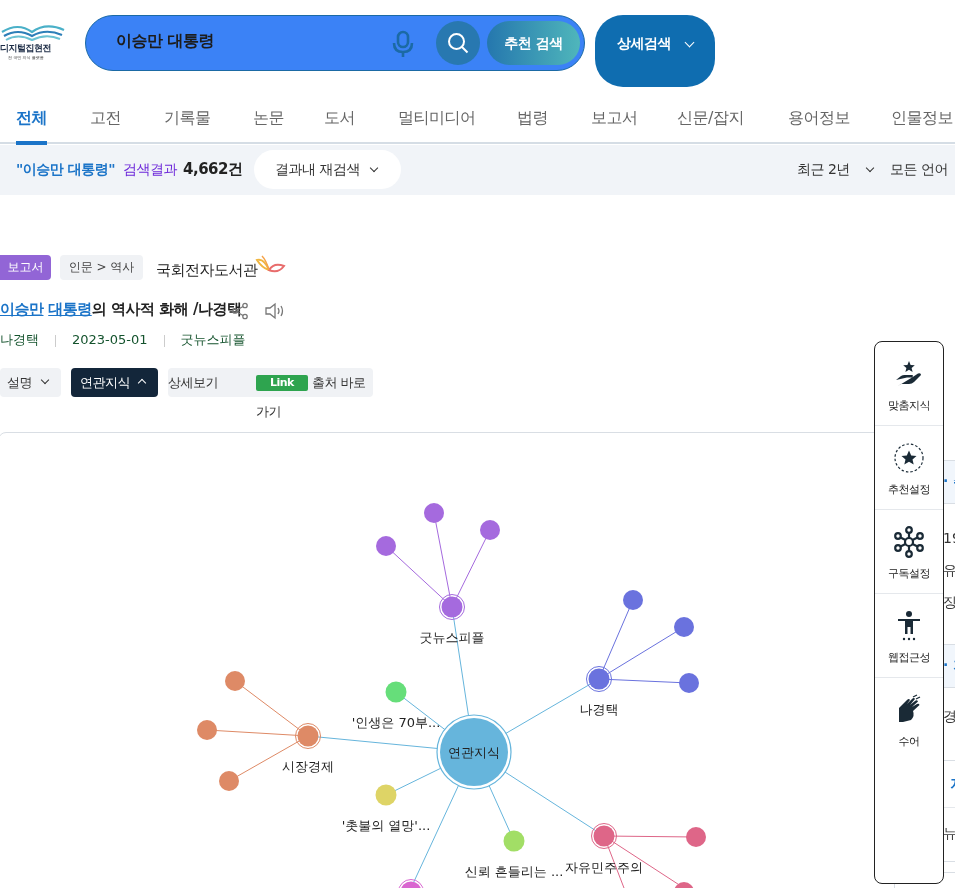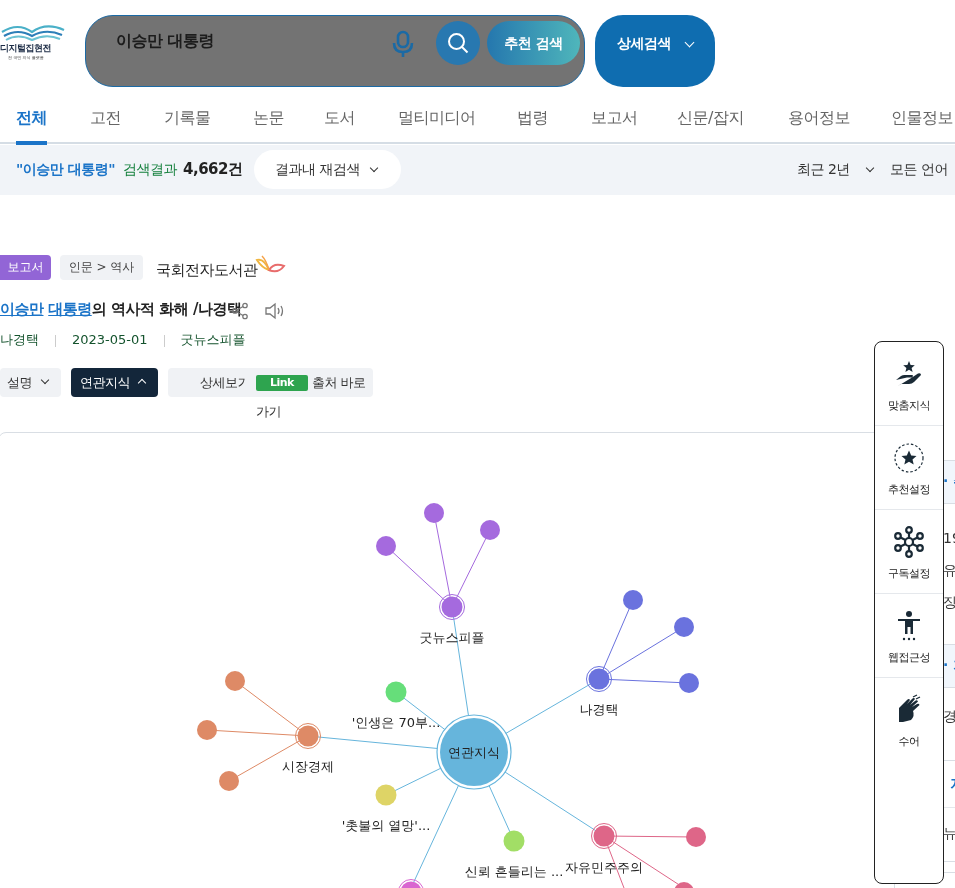--- a/index.html
+++ b/index.html
@@ -3,39 +3,39 @@
 <meta charset="utf-8">
 <style>
   * { box-sizing: border-box; margin: 0; padding: 0; }
   html, body { width: 955px; height: 888px; overflow: hidden; background: #ffffff; font-family: "DejaVu Sans", "Liberation Sans", sans-serif; color: #222; }
   .page { position: relative; width: 955px; height: 888px; overflow: hidden; }
 
   
   .logo { position: absolute; left: 0; top: 20px; width: 66px; height: 46px; }
   .logo .title { position: absolute; left: 0; top: 22px; font-size: 9px; font-weight: bold; color: #1a2a44; letter-spacing: -0.5px; white-space: nowrap; }
   .logo .sub { position: absolute; left: 8px; top: 35px; font-size: 4px; color: #333; white-space: nowrap; }
-  .search-box { position: absolute; left: 85px; top: 15px; width: 500px; height: 72px; border: 1.5px solid #1b6aa5; border-radius: 28px; background: #737373; }
+  .search-box { position: absolute; left: 85px; top: 15px; width: 500px; height: 56px; border: 1.5px solid #1b6aa5; border-radius: 28px; background: #3b82f6; }
   .search-box .query { position: absolute; left: 30px; top: 15px; font-size: 16px; font-weight: bold; color: #1c1c1c; letter-spacing: -0.5px; }
   .mic { position: absolute; left: 305px; top: 14px; width: 24px; height: 28px; }
   .search-btn { position: absolute; left: 350px; top: 5px; width: 44px; height: 44px; border-radius: 50%; background: #2878b0; }
   .search-btn svg { position: absolute; left: 11px; top: 11px; }
   .rec-btn { position: absolute; left: 401px; top: 5px; width: 93px; height: 44px; border-radius: 22px; background: linear-gradient(90deg, #2577ae, #4fb6bb); color: #fff; font-size: 14px; font-weight: bold; text-align: center; line-height: 44px; letter-spacing: -0.5px; }
   .adv-btn { position: absolute; left: 595px; top: 15px; width: 120px; height: 72px; border-radius: 28px; background: #0f6db0; color: #fff; font-size: 14px; font-weight: bold; line-height: 56px; padding-left: 22px; letter-spacing: -0.5px; }
   .adv-btn .chev { position: absolute; right: 22px; top: 24px; width: 7px; height: 7px; border-right: 1.5px solid #fff; border-bottom: 1.5px solid #fff; transform: rotate(45deg); }
 
   
   .tabs { position: absolute; left: 0; top: 96px; width: 955px; height: 48px; border-bottom: 2px solid #d5dde5; }
   .tab { position: absolute; top: 12px; font-size: 16px; color: #666; letter-spacing: -0.5px; white-space: nowrap; }
   .tab.active { color: #1b74c8; font-weight: bold; text-align: right; }
   .tab-underline { position: absolute; left: 16px; top: 45px; width: 31px; height: 4px; background: #1b74c8; }
 
   
   .resultbar { position: absolute; left: 0; top: 145px; width: 955px; height: 50px; background: #f1f4f8; }
   .rq { position: absolute; left: 16px; top: 16px; font-size: 14px; font-weight: bold; color: #1b74c8; letter-spacing: -0.5px; }
-  .rl { position: absolute; left: 123px; top: 16px; font-size: 14px; color: #15803d; letter-spacing: -0.5px; }
+  .rl { position: absolute; left: 123px; top: 16px; font-size: 14px; color: #6d28d9; letter-spacing: -0.5px; }
   .rc { position: absolute; left: 183px; top: 15px; font-size: 15px; font-weight: bold; color: #222; letter-spacing: -0.5px; }
   .refine { position: absolute; left: 254px; top: 5px; width: 147px; height: 39px; border-radius: 20px; background: #fff; font-size: 14px; line-height: 39px; padding-left: 21px; color: #333; letter-spacing: -0.5px; }
   .chev-sm { position: absolute; width: 6px; height: 6px; border-right: 1.5px solid #333; border-bottom: 1.5px solid #333; transform: rotate(45deg); }
   .refine .chev-sm { right: 24px; top: 15px; }
   .period { position: absolute; left: 797px; top: 16px; font-size: 14px; color: #333; letter-spacing: -0.5px; }
   .period-chev { left: 867px; top: 20px; }
   .lang { position: absolute; left: 890px; top: 16px; font-size: 14px; color: #333; letter-spacing: -0.5px; white-space: nowrap; }
 
   
   .badge-type { position: absolute; left: 0; top: 255px; width: 51px; height: 25px; background: #9265d6; color: #fff; font-size: 12px; line-height: 25px; text-align: center; border-radius: 0 4px 4px 0; }
@@ -47,21 +47,21 @@
   .share-icon { position: absolute; left: 231px; top: 302px; }
   .speaker-icon { position: absolute; left: 264px; top: 302px; }
   .meta { position: absolute; left: 0; top: 331px; font-size: 13px; color: #14532d; white-space: nowrap; }
   .meta .sep { display: inline-block; width: 1px; height: 12px; background: #ccc; margin: 0 16px; vertical-align: middle; }
 
   .btn-row .b { position: absolute; top: 368px; height: 29px; border-radius: 4px; font-size: 13px; line-height: 29px; letter-spacing: -0.5px; }
   .b-desc { left: 0; width: 61px; background: #f0f2f5; color: #333; padding-left: 7px; }
   .b-desc .chev-sm { left: 42px; top: 9px; }
   .b-rel { left: 71px; width: 87px; background: #13263a; color: #fff; padding-left: 9px; }
   .b-rel .chev-up { position: absolute; left: 68px; top: 12px; width: 6px; height: 6px; border-left: 1.5px solid #fff; border-top: 1.5px solid #fff; transform: rotate(45deg); }
-  .b-detail { left: 168px; width: 82px; background: #f0f2f5; color: #333; text-align: right; }
+  .b-detail { left: 168px; width: 82px; background: #f0f2f5; color: #333; text-align: left; }
   .b-link { left: 245px; width: 128px; background: #f0f2f5; color: #333; padding-left: 11px; }
   .b-link .lk { display: inline-block; background: #2ea44f; color: #fff; font-size: 11px; font-weight: bold; line-height: 16px; padding: 0 14px; border-radius: 2px; margin-right: 4px; vertical-align: 1px; }
 
   .graph-panel { position: absolute; left: -2px; top: 432px; width: 920px; height: 470px; border: 1px solid #d9dee4; border-radius: 8px; background: #fff; }
   .graph { position: absolute; left: 0; top: 432px; }
   .node-label { font-family: "DejaVu Sans", "Liberation Sans", sans-serif; font-size: 13px; fill: #222; }
 
   
   .quick { position: absolute; left: 874px; top: 341px; width: 70px; height: 543px; background: #fff; border: 1px solid #222; border-radius: 8px; z-index: 5; padding-left: 20px; }
   .qitem { position: absolute; left: 0; width: 68px; height: 84px; border-bottom: 1px solid #e5e8ec; }

